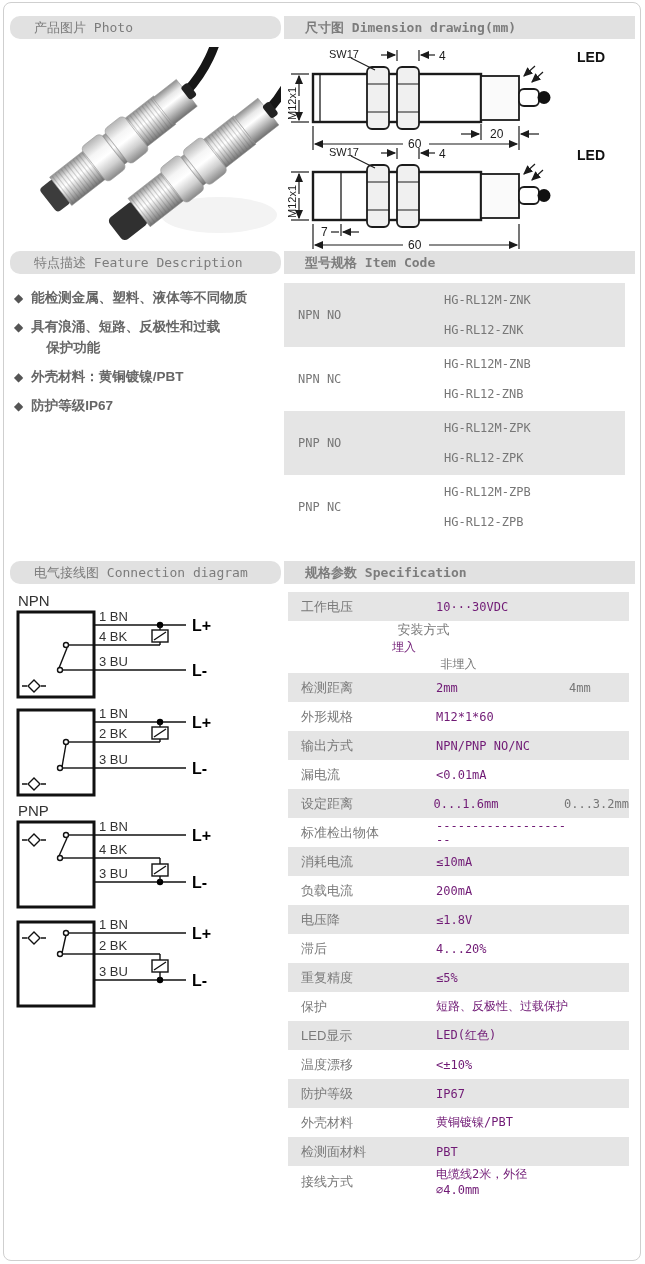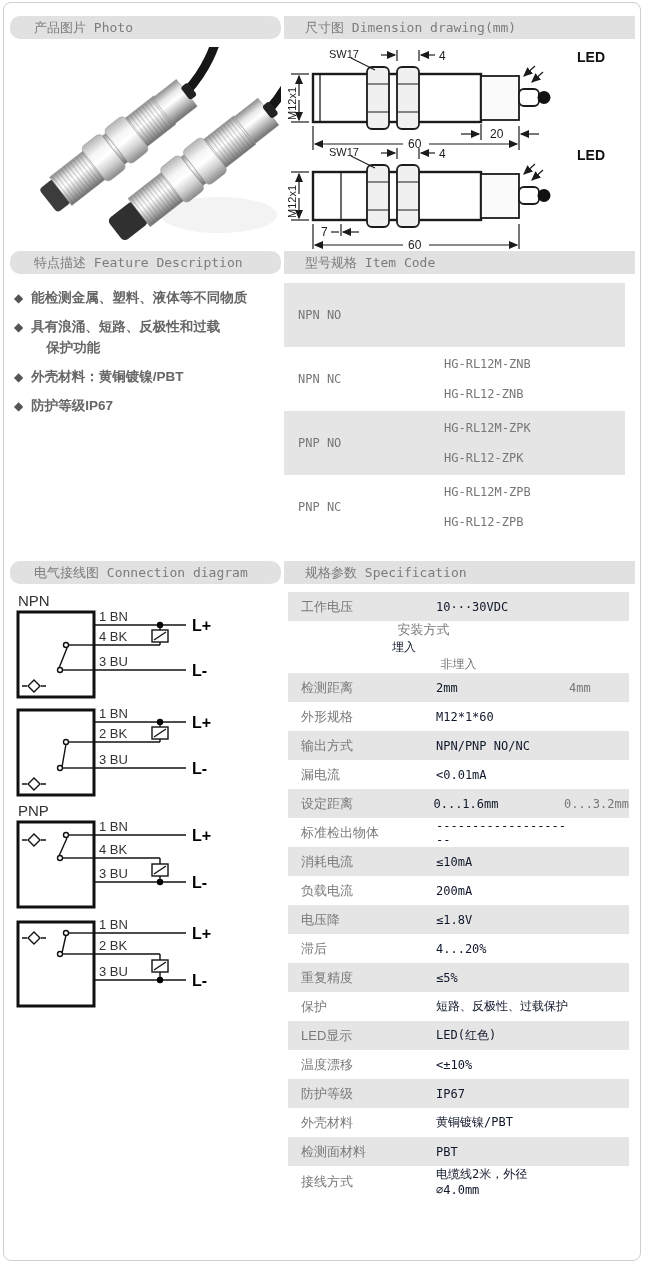--- a/index.html
+++ b/index.html
@@ -7,21 +7,21 @@
     width:645px;height:1264px;position:relative;background:#fff;
     font-family:"Liberation Sans","DejaVu Sans",sans-serif;overflow:hidden;
   }
   .sheet{position:absolute;left:3px;top:2px;width:636px;height:1257px;
     border:1px solid #cfcfcf;border-radius:8px;background:#fff;}
   
   .bar{position:absolute;height:23px;background:#e1e1e1;color:#7c7c7c;
     font-size:13px;line-height:23px;box-sizing:border-box;white-space:nowrap;
     font-family:"DejaVu Sans Mono","Liberation Sans",monospace;}
   .bar.l{left:10px;width:271px;padding-left:24px;border-radius:10px;}
-  .bar.r{left:284px;width:351px;padding-left:21px;}
+  .bar.r{left:284px;width:351px;padding-left:21px;font-weight:bold;}
   .bar1{top:16px}.bar2{top:251px}.bar3{top:561px}
   
   .photo-svg{position:absolute;left:11px;top:47px;}
   .dim-svg{position:absolute;left:283px;top:44px;}
   .conn-svg{position:absolute;left:10px;top:592px;}
   
   .features{position:absolute;left:14px;top:288px;width:266px;}
   .feat{display:flex;align-items:flex-start;margin-bottom:9px;
     color:#666;font-weight:bold;font-size:13.5px;line-height:1.5;}
   .feat .bullet{color:#555;margin-right:8px;font-size:12px;line-height:1.7;}
@@ -34,21 +34,21 @@
     font:12px "DejaVu Sans Mono",monospace;color:#777;}
   .ic-codes{display:flex;flex-direction:column;justify-content:space-between;
     height:44px;font:12px "DejaVu Sans Mono",monospace;color:#777;}
   
   .spec-table{position:absolute;left:288px;top:592px;width:341px;}
   .spec-row{display:flex;align-items:center;min-height:29px;}
   .spec-row:nth-of-type(odd){background:#e5e5e5;}
   .spec-row:nth-of-type(2){min-height:46px;flex-direction:column;}
   .spec-label{width:148px;padding-left:13px;box-sizing:border-box;
     font-size:13px;color:#7a7a7a;}
-  .spec-value{width:133px;font:12px "DejaVu Sans Mono",monospace;color:#0f172a;}
+  .spec-value{width:133px;font:12px "DejaVu Sans Mono",monospace;color:#701a75;}
   .spec-value2{flex:1;font:12px "DejaVu Sans Mono",monospace;color:#777;}
   
   .dtxt{font:12px "Liberation Sans",sans-serif;fill:#1b1b1b;}
   .dsm{font:11px "Liberation Sans",sans-serif;fill:#1b1b1b;}
   .dled{font:bold 14px "Liberation Sans",sans-serif;fill:#111;}
   .wl{font:13px "Liberation Sans",sans-serif;fill:#333;}
   .pol{font:bold 16px "Liberation Sans",sans-serif;fill:#000;}
   .grp{font:15px "Liberation Sans",sans-serif;fill:#333;}
 </style>
 </head>
@@ -216,20 +216,24 @@
     <div class="feat">
       <span class="bullet">◆</span>
       <span class="feat-text">防护等级IP67</span>
     </div>
   </div>
 
 <div class="ic-table">
 
     <div class="ic-row">
       <div class="ic-type">NPN NO</div>
+      <div class="ic-codes">
+        <span>HG-RL12M-ZNK</span>
+        <span>HG-RL12-ZNK</span>
+      </div>
     </div>
 
     <div class="ic-row">
       <div class="ic-type">NPN NC</div>
       <div class="ic-codes">
         <span>HG-RL12M-ZNB</span>
         <span>HG-RL12-ZNB</span>
       </div>
     </div>
 

